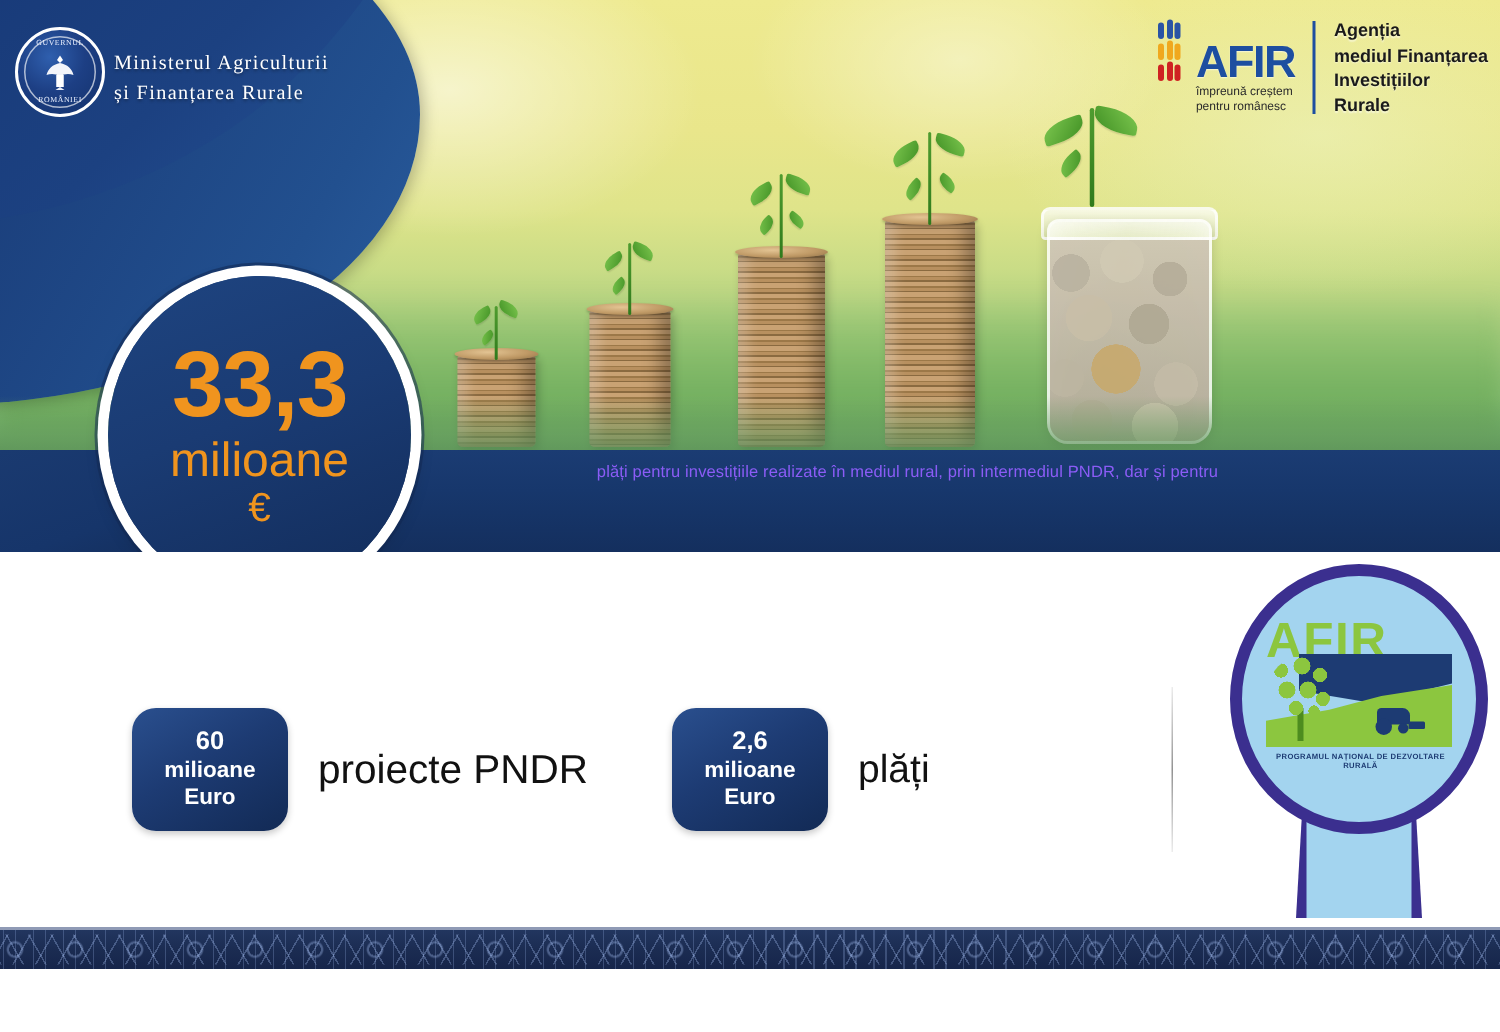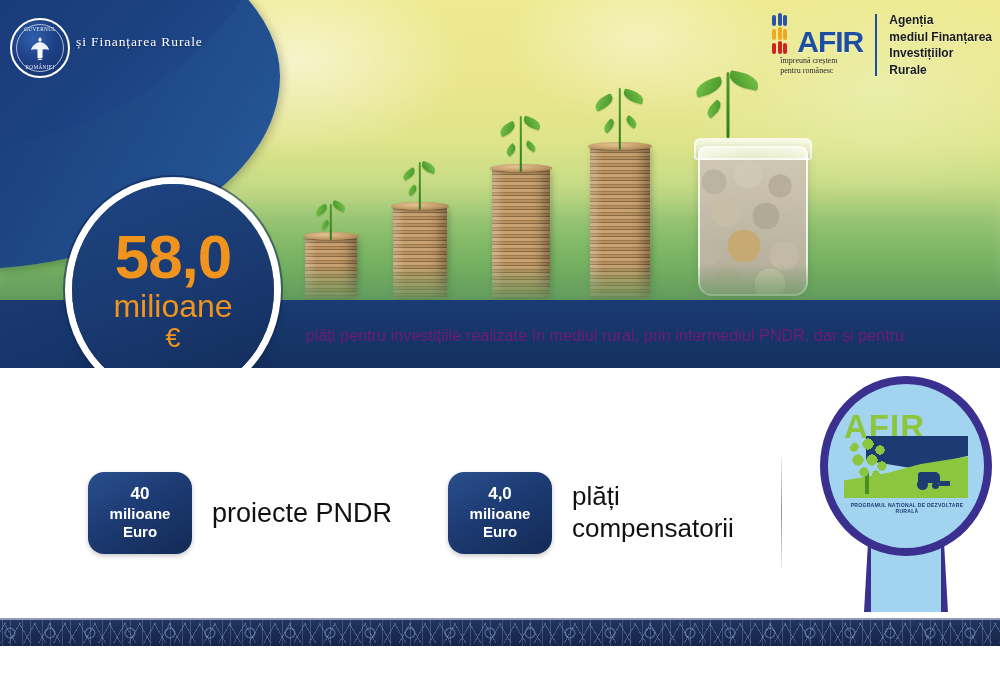--- a/index.html
+++ b/index.html
@@ -80,22 +80,22 @@
   .ear .s2{ left:5.5px; top:-2px; height:13px; }
   .ear .s3{ left:11px; }
   .ear-blue span{ background:#2a54a5; }
   .ear-yellow span{ background:#f0a81e; }
   .ear-red span{ background:#cf2222; }
   .afir-word{
     font-family:"Liberation Sans", sans-serif; font-weight:bold; font-size:30px;
     color:#1d4ea0; letter-spacing:-1px; line-height:.9; text-shadow:0 1px 1px rgba(255,255,255,.6);
   }
   .afir-tag{
-    font-family:Liberation Serif, serif; font-size:8px; color:#2b2b2b; line-height:1.25;
-    margin-top:1px; margin-left:8px;
+    font-family:Liberation Sans, sans-serif; font-size:8px; color:#2b2b2b; line-height:1.25;
+    margin-top:1px; margin-left:25px;
   }
   .afir-divider{ width:2px; height:62px; background:#1d4ea0; margin:0 4px; }
   .afir-agency{
     font-family:"Liberation Sans", sans-serif; font-size:12px; font-weight:bold;
     color:#1a1a1a; line-height:1.38; text-shadow:0 1px 1px rgba(255,255,255,.55);
   }
 
   
   .coins-row{ position:absolute; left:0; top:0; width:1000px; height:310px; }
   .stack{ position:absolute; bottom:12px; }
@@ -155,22 +155,22 @@
   .banner{
     position:absolute; left:0; top:300px; width:1000px; height:68px;
     background:linear-gradient(180deg,#1b3c73 0%,#17376c 40%,#142f5e 100%);
   }
   .banner-left-fold{
     position:absolute; left:0; top:300px; width:120px; height:92px;
     background:linear-gradient(160deg,#1a3a70 0%,#16356a 55%,#122b56 100%);
     border-radius:0 0 90px 0;
   }
   .banner-text{
-    position:absolute; left:250px; top:324px; width:710px;
-    color:#701a75; text-align:center; font-size:16px; line-height:1.52;
+    position:absolute; left:250px; top:307px; width:710px;
+    color:#8b5cf6; text-align:center; font-size:11px; line-height:1.52;
     font-family:"Liberation Sans", sans-serif; letter-spacing:.1px;
   }
   .banner-text .bl{ display:block; }
 
   
   .badge-outer{
     position:absolute; left:72px; top:184px; width:202px; height:212px;
     border-radius:50%;
     background:linear-gradient(160deg,#1e4480 0%,#1a3b73 45%,#122c5a 100%);
     box-shadow:0 0 0 7px #ffffff, 0 0 0 9px rgba(18,40,82,.55), 0 4px 14px rgba(0,0,0,.30);
@@ -387,20 +387,21 @@
       </div>
       <svg width="22" height="26" viewBox="0 0 22 26">
         <path d="M11 2 L13 5 L11 7 L9 5 Z" fill="#ffffff"></path>
         <path d="M11 7 C6 8 3 11 2 15 C5 14 8 14 11 16 C14 14 17 14 20 15 C19 11 16 8 11 7 Z" fill="#f2f4fa"></path>
         <rect x="8.5" y="15" width="5" height="8" fill="#ffffff"></rect>
         <path d="M11 23 L8 25 L14 25 Z" fill="#e8ecf6"></path>
       </svg>
     </div>
 
     <div class="ministry-text">
+      <span class="l1">Ministerul Agriculturii</span>
       <span class="l2">și Finanțarea Rurale</span>
     </div>
 
     <div class="afir-block">
       <div class="afir-mark">
         <div class="afir-top">
           <div class="afir-ears">
             <div class="ear ear-blue">
                 <span class="s1"></span>
                 <span class="s2"></span>
@@ -434,47 +435,46 @@
     </div>
   </div>
 
   <div class="banner"></div>
   <div class="banner-left-fold"></div>
   <div class="banner-text">
     <span class="bl">plăți pentru investițiile realizate în mediul rural, prin intermediul PNDR, dar și pentru</span>
   </div>
 
   <div class="badge-outer">
-    <div class="badge-value">58,0</div>
+    <div class="badge-value">33,3</div>
     <div class="badge-unit">milioane</div>
     <div class="badge-currency">€</div>
   </div>
 
   <div class="white-area"></div>
 
   <div class="stat" id="stat-1">
     <div class="stat-pill">
-      <div class="n">40</div>
+      <div class="n">60</div>
       <div class="u">milioane</div>
       <div class="c">Euro</div>
     </div>
     <div class="stat-label">
       <span class="sl">proiecte PNDR</span>
     </div>
   </div>
 
   <div class="stat" id="stat-2">
     <div class="stat-pill">
-      <div class="n">4,0</div>
+      <div class="n">2,6</div>
       <div class="u">milioane</div>
       <div class="c">Euro</div>
     </div>
     <div class="stat-label">
       <span class="sl">plăți</span>
-      <span class="sl">compensatorii</span>
     </div>
   </div>
 
   <div class="v-sep"></div>
 
   <div class="pndr-wrap">
     <div class="pndr-handle"></div>
     <div class="pndr-circle">
       <div class="pndr-inner">
         <div class="pndr-word">AFIR</div>

